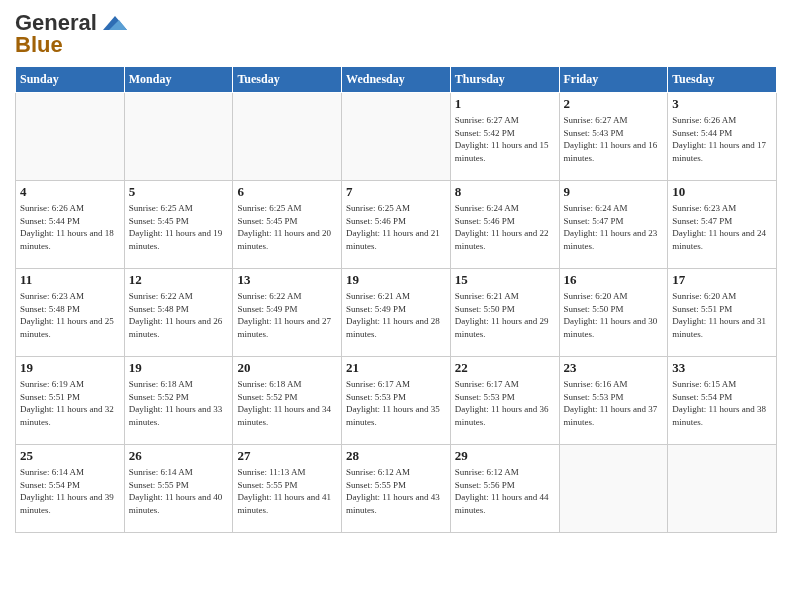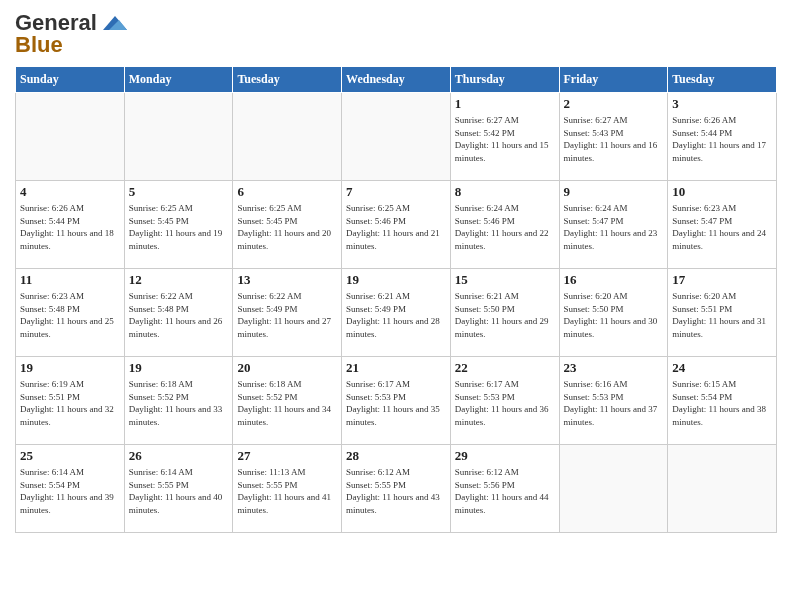--- a/index.html
+++ b/index.html
@@ -194,21 +194,21 @@
 Daylight: 11 hours and 34 minutes.</span></td>
           <td><span class="day-num">21</span><span class="day-info" style="white-space: pre-line;">Sunrise: 6:17 AM
 Sunset: 5:53 PM
 Daylight: 11 hours and 35 minutes.</span></td>
           <td><span class="day-num">22</span><span class="day-info" style="white-space: pre-line;">Sunrise: 6:17 AM
 Sunset: 5:53 PM
 Daylight: 11 hours and 36 minutes.</span></td>
           <td><span class="day-num">23</span><span class="day-info" style="white-space: pre-line;">Sunrise: 6:16 AM
 Sunset: 5:53 PM
 Daylight: 11 hours and 37 minutes.</span></td>
-          <td><span class="day-num">24</span><span class="day-info" style="white-space: pre-line;">Sunrise: 6:15 AM
+          <td><span class="day-num">33</span><span class="day-info" style="white-space: pre-line;">Sunrise: 6:15 AM
 Sunset: 5:54 PM
 Daylight: 11 hours and 38 minutes.</span></td>
         </tr>
         <tr>
           <td><span class="day-num">25</span><span class="day-info" style="white-space: pre-line;">Sunrise: 6:14 AM
 Sunset: 5:54 PM
 Daylight: 11 hours and 39 minutes.</span></td>
           <td><span class="day-num">26</span><span class="day-info" style="white-space: pre-line;">Sunrise: 6:14 AM
 Sunset: 5:55 PM
 Daylight: 11 hours and 40 minutes.</span></td>

